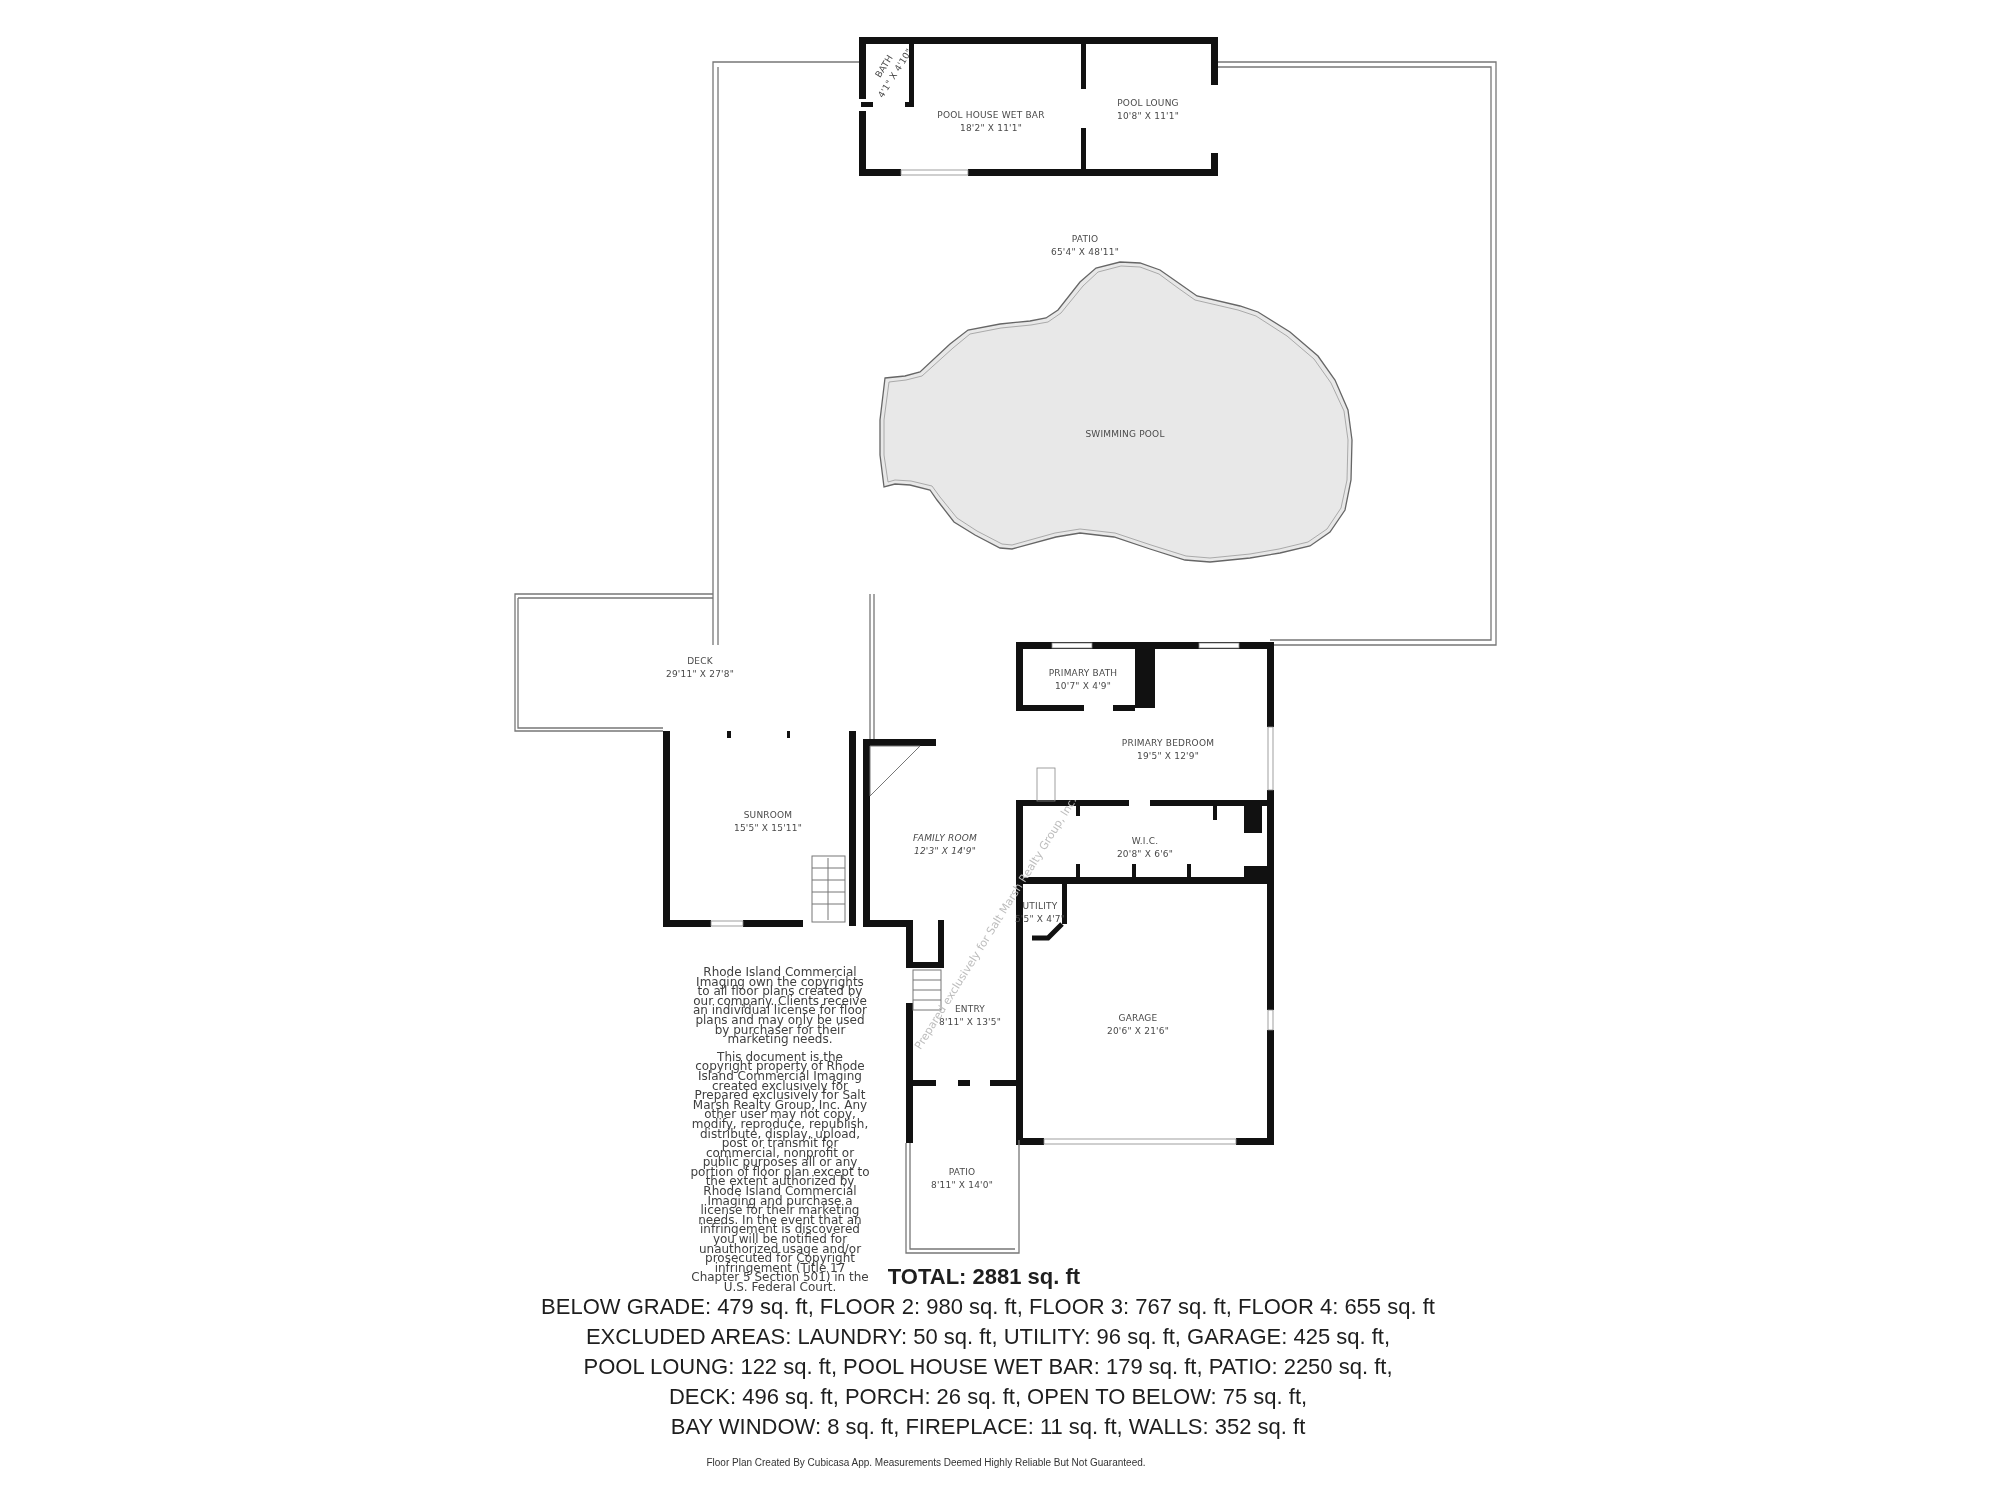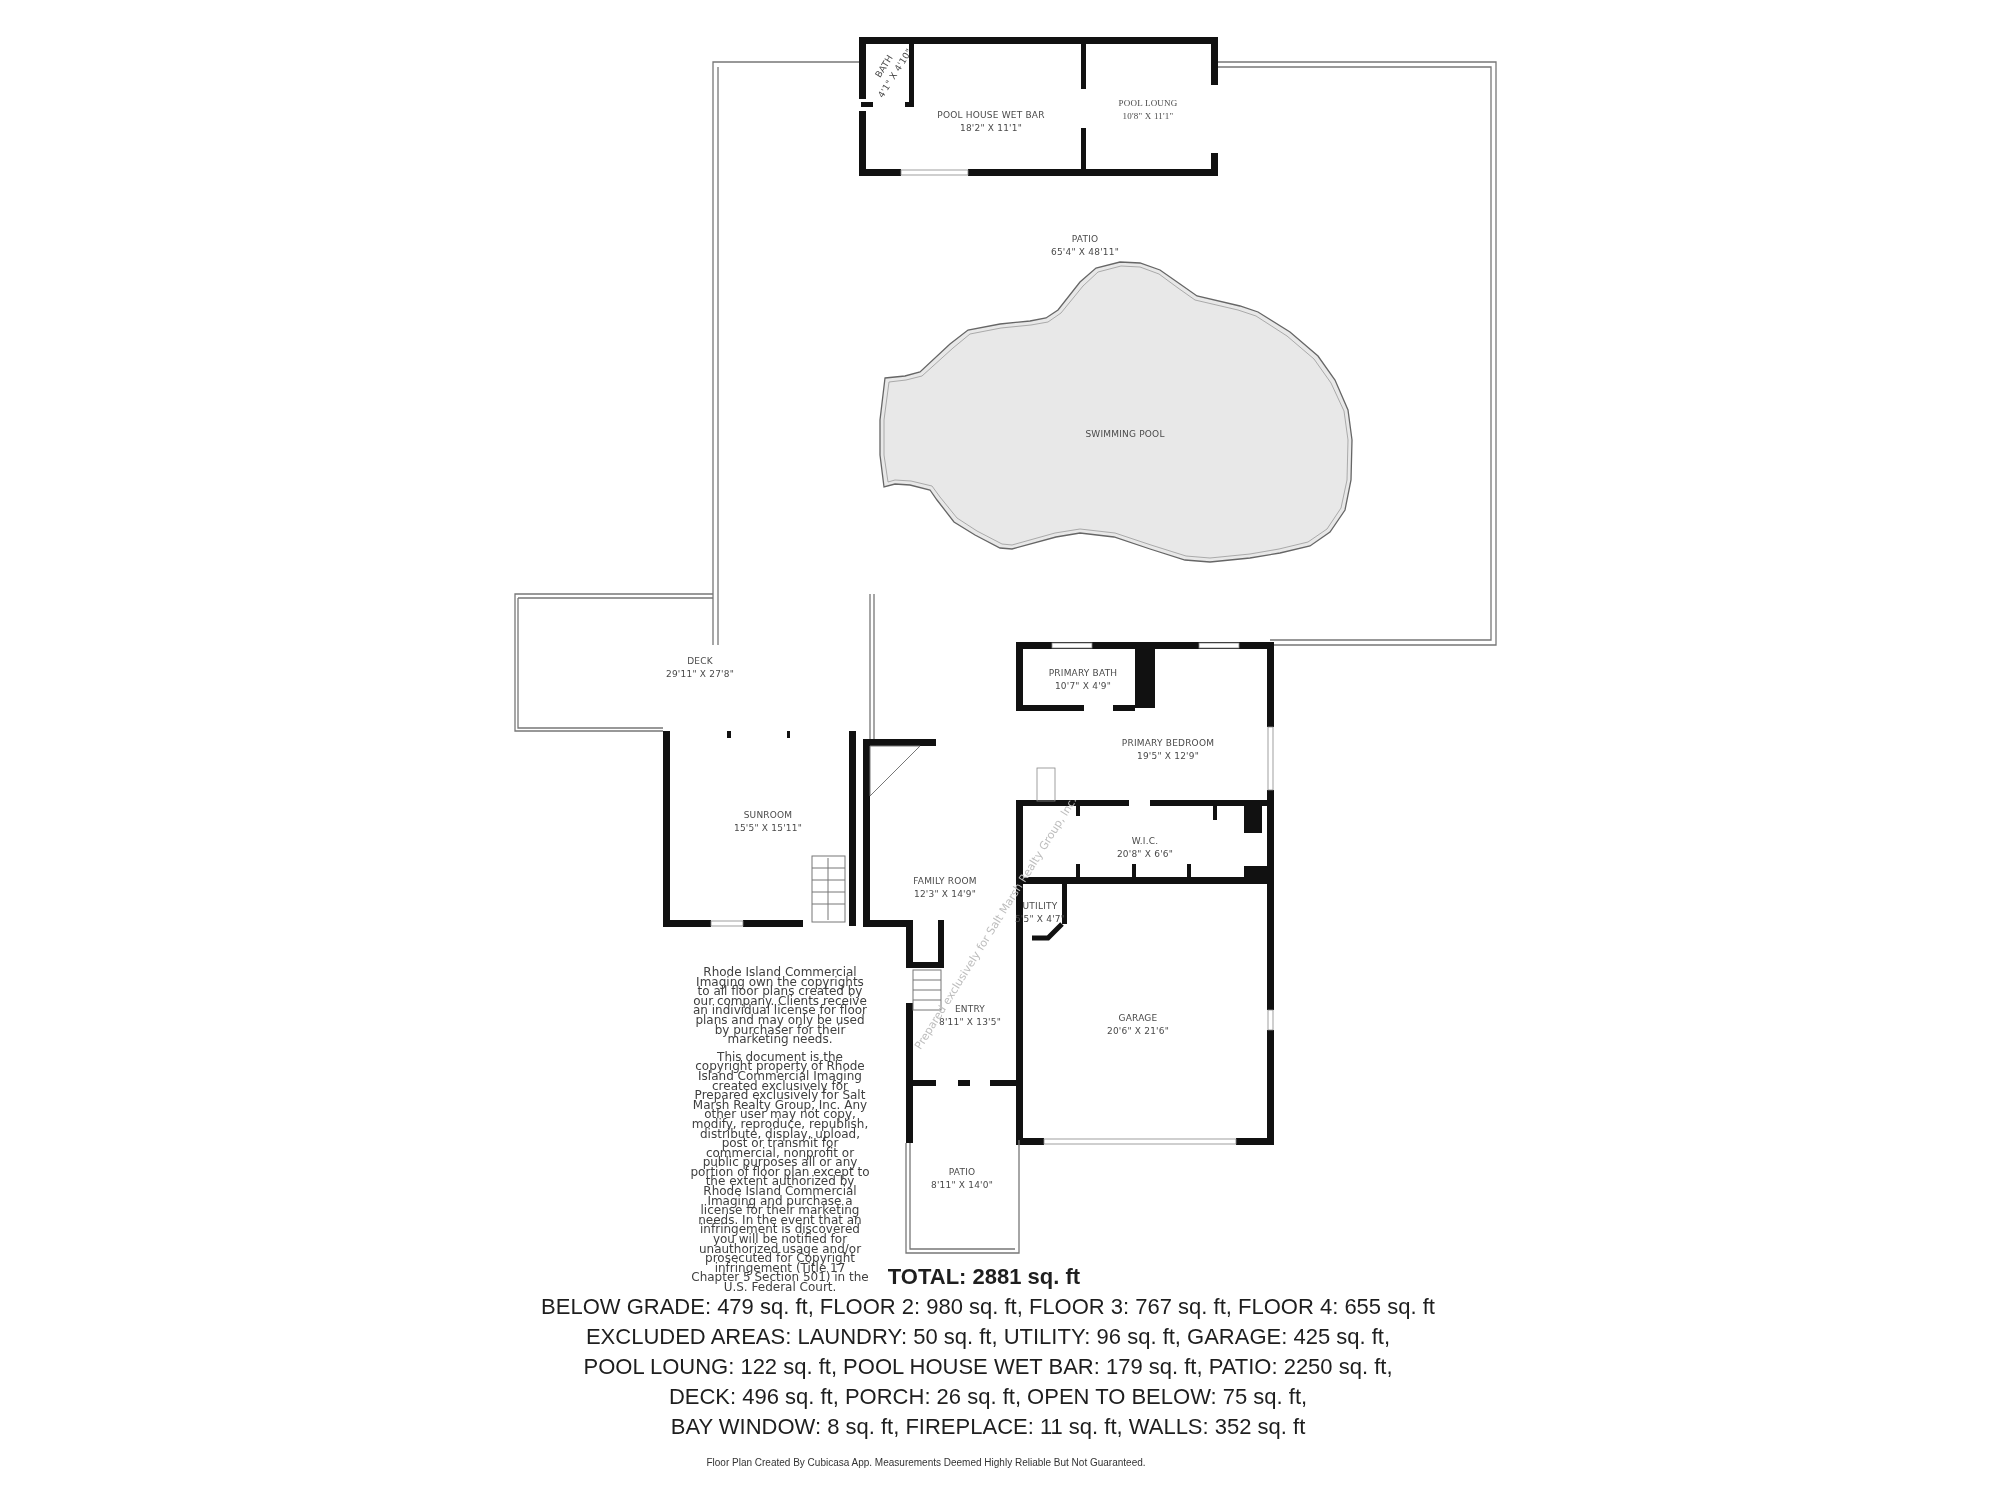--- a/index.html
+++ b/index.html
@@ -133,21 +133,21 @@
 </svg>
 
 <div class="room-label rot" style="left:890px; top:70px;">
   <span>BATH</span>
   <span>4'1" X 4'10"</span>
 </div>
 <div class="room-label" style="left:991px; top:122px;">
   <span>POOL HOUSE WET BAR</span>
   <span>18'2" X 11'1"</span>
 </div>
-<div class="room-label" style="left:1148px; top:110px;font-family:Liberation Serif, serif;">
+<div class="room-label" style="left:1148px; top:110px;">
   <span>POOL LOUNG</span>
   <span>10'8" X 11'1"</span>
 </div>
 <div class="room-label" style="left:1085px; top:246px;">
   <span>PATIO</span>
   <span>65'4" X 48'11"</span>
 </div>
 <div class="room-label" style="left:1125px; top:434px;">
   <span>SWIMMING POOL</span>
 </div>
@@ -160,21 +160,21 @@
   <span>10'7" X 4'9"</span>
 </div>
 <div class="room-label" style="left:1168px; top:750px;">
   <span>PRIMARY BEDROOM</span>
   <span>19'5" X 12'9"</span>
 </div>
 <div class="room-label" style="left:768px; top:822px;">
   <span>SUNROOM</span>
   <span>15'5" X 15'11"</span>
 </div>
-<div class="room-label" style="left:945px; top:888px;">
+<div class="room-label" style="left:945px; top:845px;font-style:italic;">
   <span>FAMILY ROOM</span>
   <span>12'3" X 14'9"</span>
 </div>
 <div class="room-label" style="left:1145px; top:848px;">
   <span>W.I.C.</span>
   <span>20'8" X 6'6"</span>
 </div>
 <div class="room-label" style="left:1040px; top:913px;">
   <span>UTILITY</span>
   <span>5'5" X 4'7"</span>

